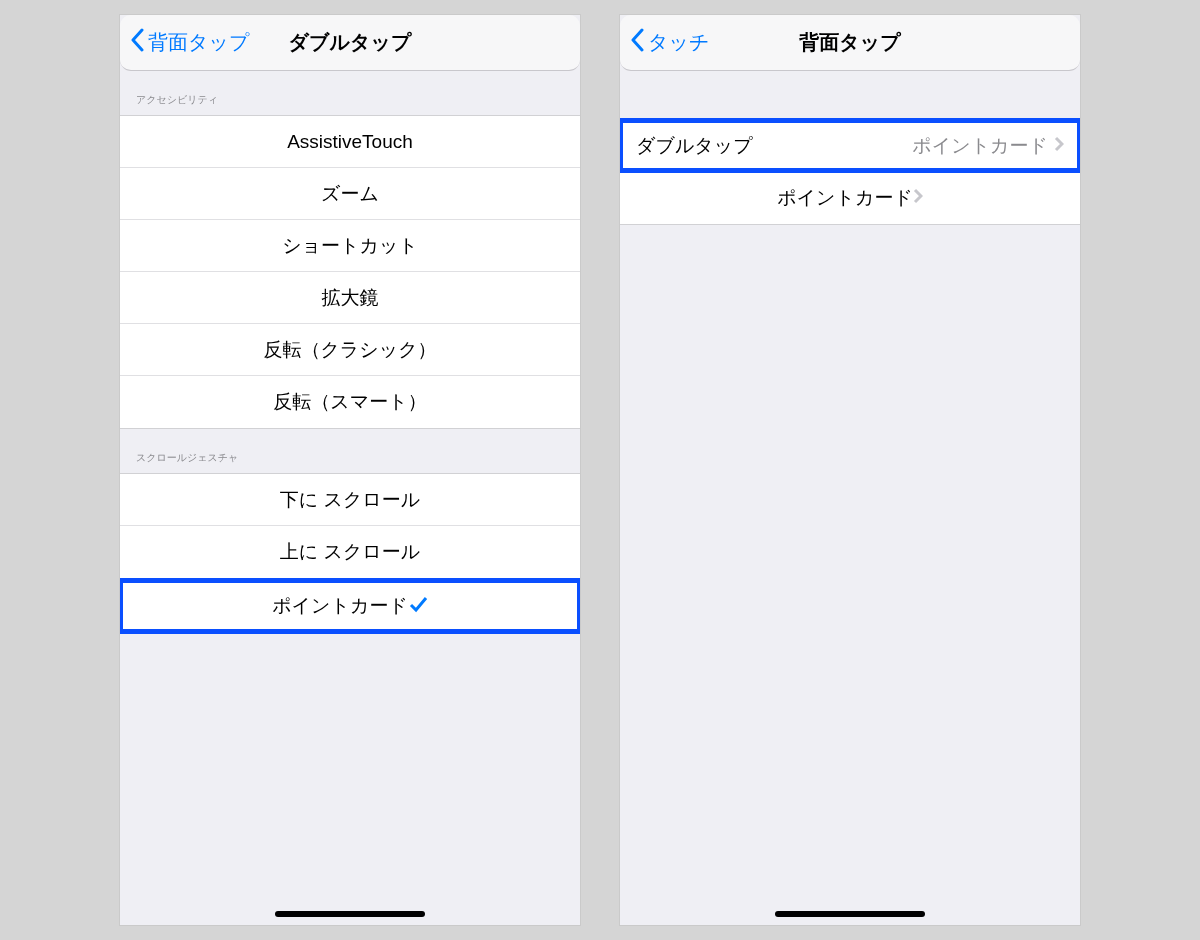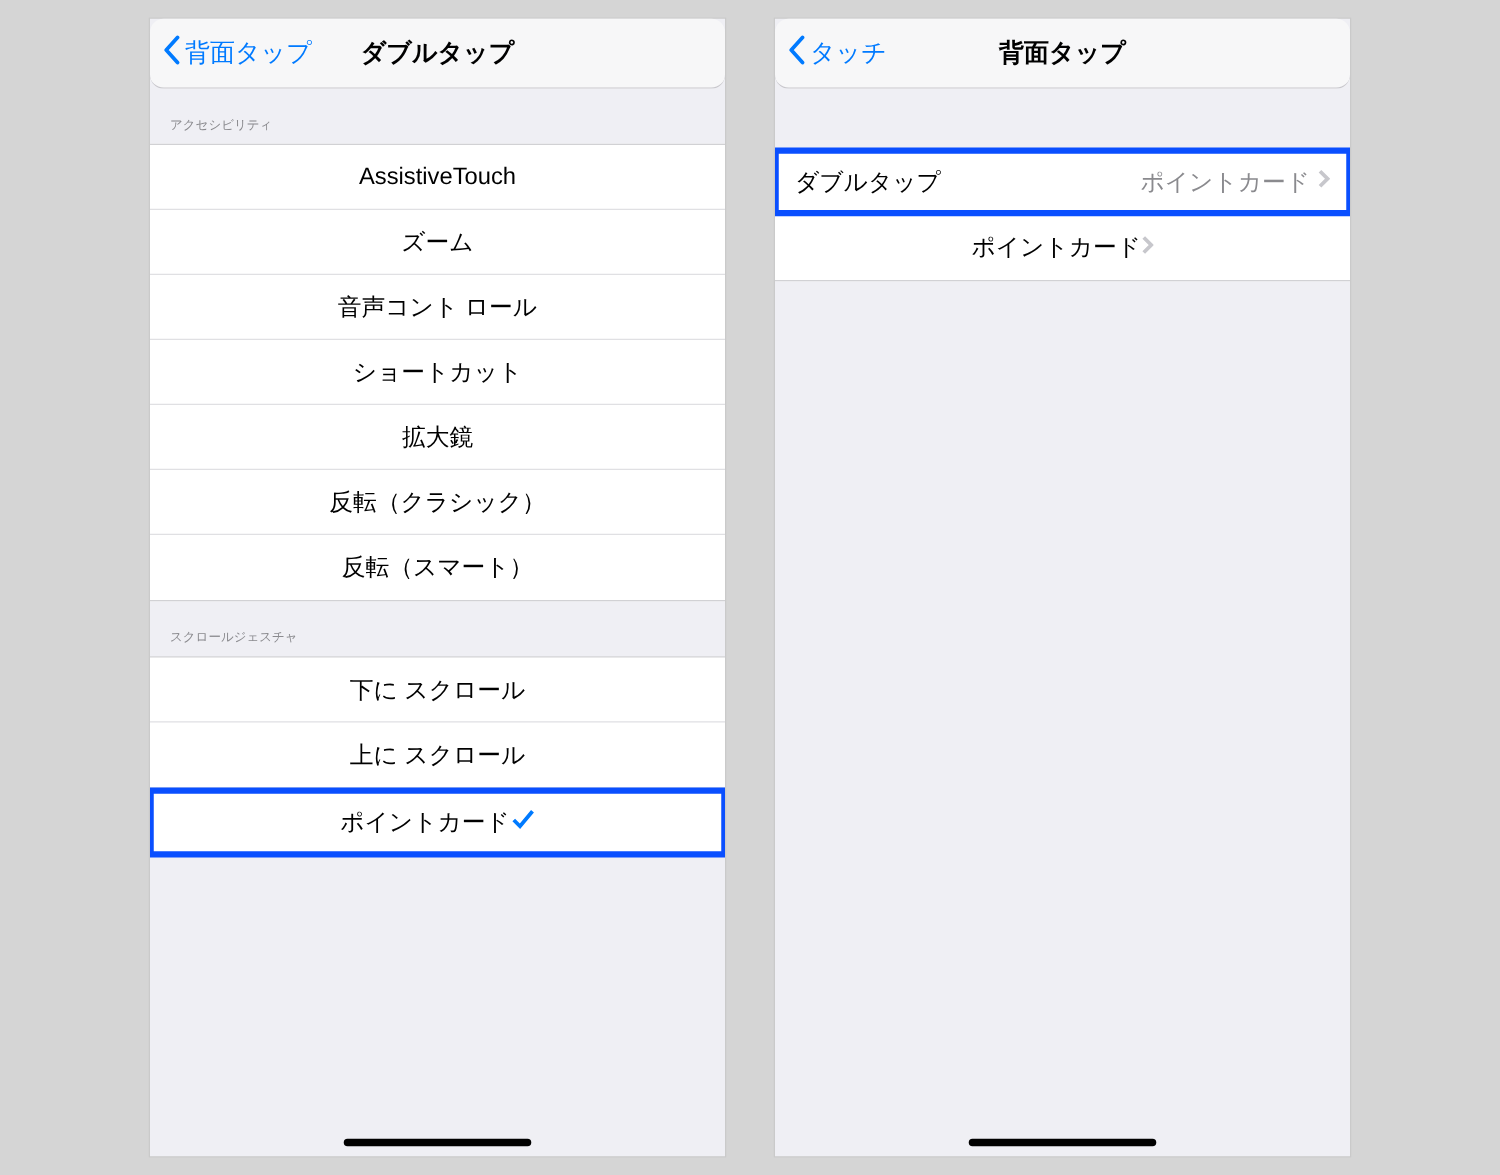--- a/index.html
+++ b/index.html
@@ -109,23 +109,20 @@
   </div>
 
   <div class="content">
     <div class="section-header">アクセシビリティ</div>
     <div class="list">
       <div class="row">
           <span class="row-label">AssistiveTouch</span>
         </div>
       <div class="row">
           <span class="row-label">ズーム</span>
-        </div>
-      <div class="row">
-          <span class="row-label">音声コント ロール</span>
         </div>
       <div class="row">
           <span class="row-label">ショートカット</span>
         </div>
       <div class="row">
           <span class="row-label">拡大鏡</span>
         </div>
       <div class="row">
           <span class="row-label">反転（クラシック）</span>
         </div>

